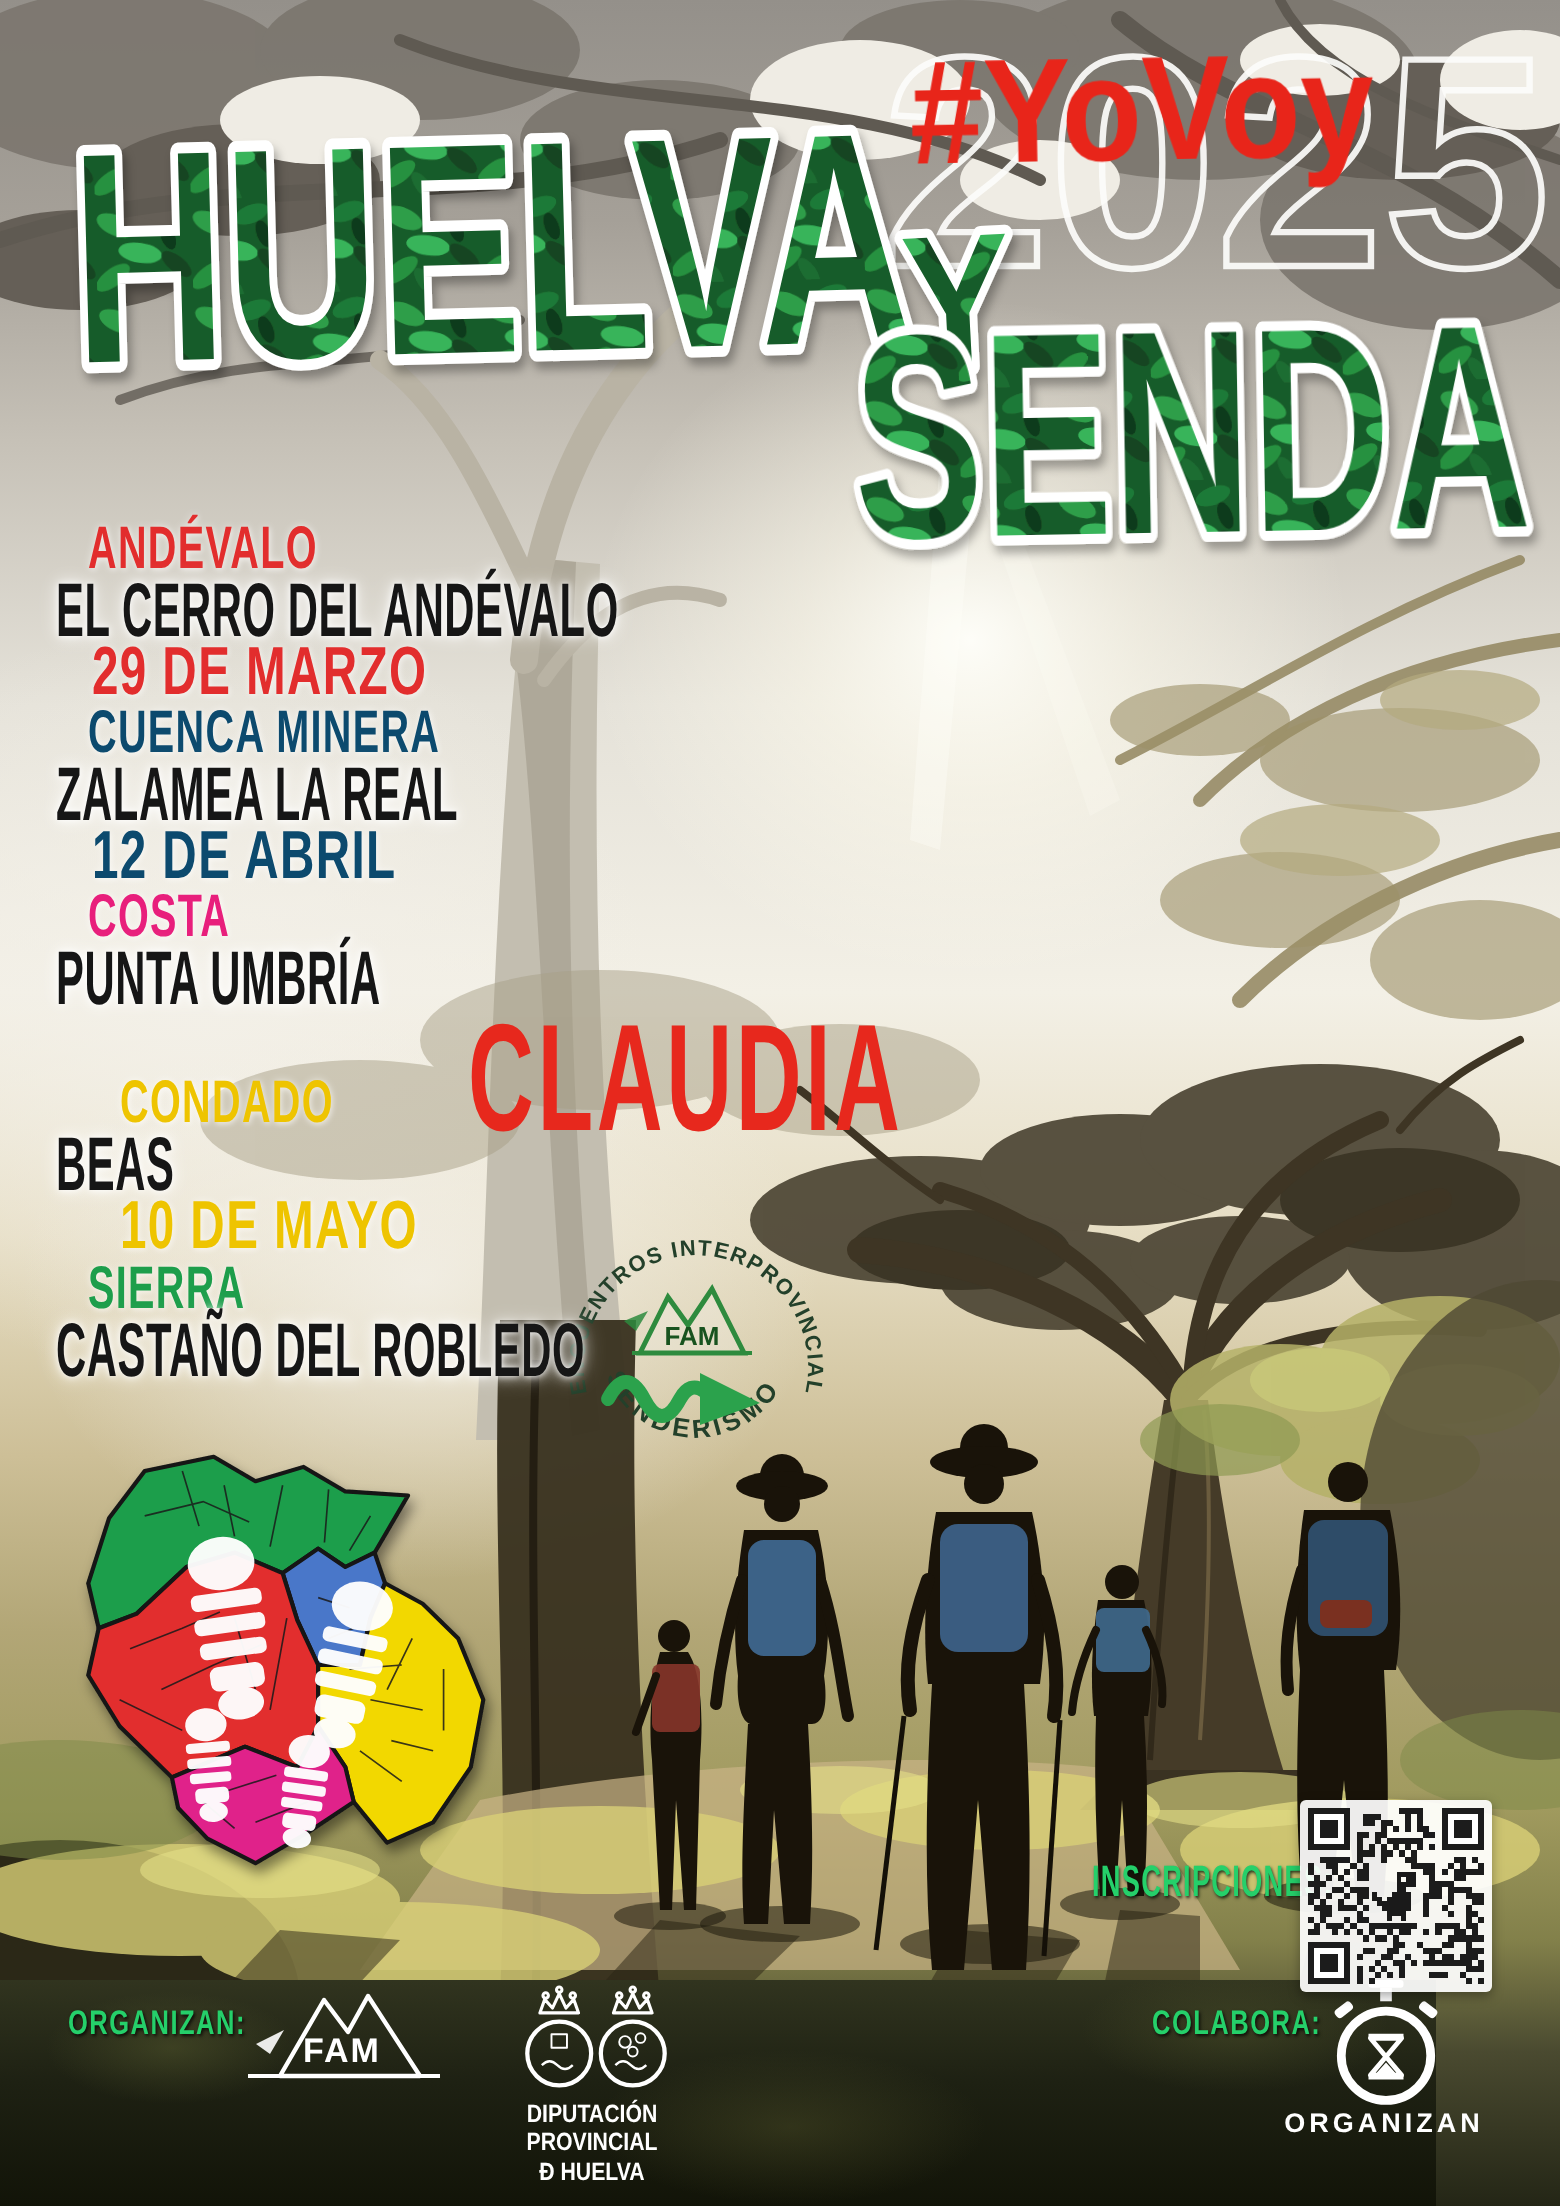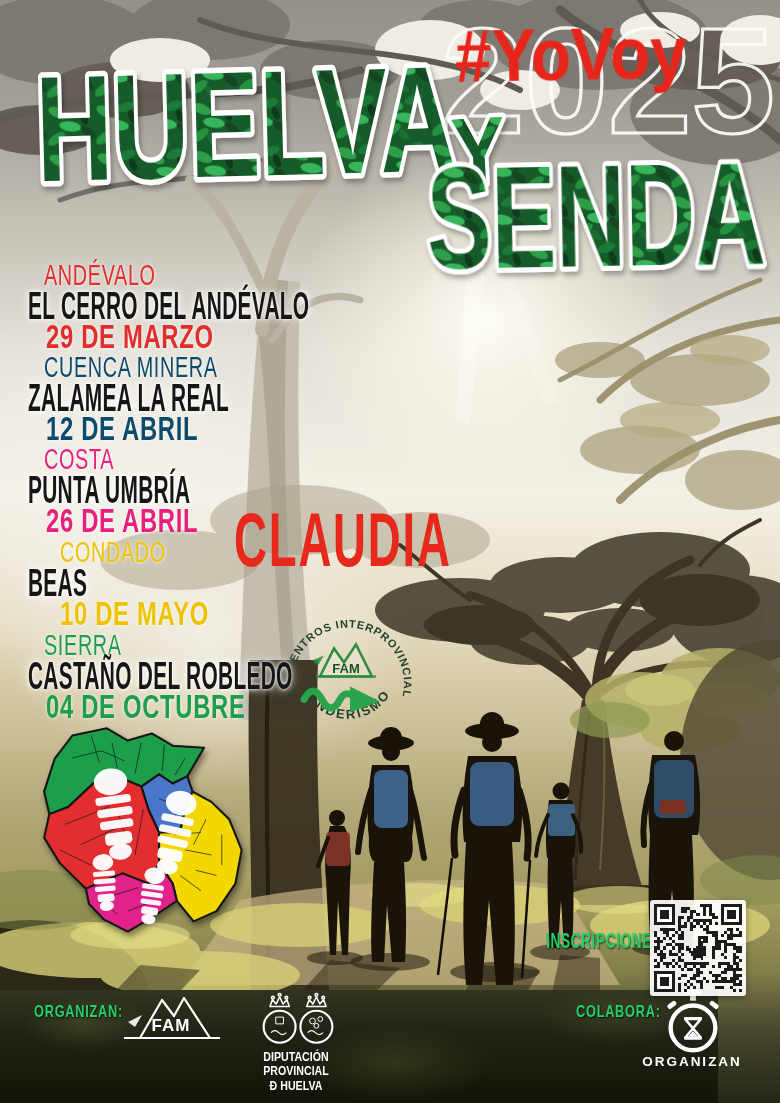--- a/index.html
+++ b/index.html
@@ -11,21 +11,21 @@
   .poster *{box-sizing:border-box;}
   svg.bg{position:absolute;inset:0;z-index:0;}
   
   svg.title-svg{position:absolute;left:0;top:0;z-index:7;}
   
   .events{position:absolute;left:28px;top:0;z-index:6;width:440px;}
   .event{position:absolute;left:0;width:440px;}
   .cond{display:inline-block;transform:scaleX(.66);transform-origin:0 50%;white-space:nowrap;}
   .cond2{display:inline-block;transform:scaleX(.55);transform-origin:0 50%;white-space:nowrap;}
   .cond3{display:inline-block;transform:scaleX(.70);transform-origin:0 50%;white-space:nowrap;}
-  .region{font-size:30px;font-weight:normal;line-height:1;margin-left:16px;letter-spacing:1px;
+  .region{font-size:30px;font-weight:bold;line-height:1;margin-left:16px;letter-spacing:1px;
           text-shadow:0 0 5px rgba(255,255,255,.55),1px 1px 3px rgba(255,255,255,.4);}
   .place{font-size:38px;font-weight:bold;line-height:.95;margin-top:-2px;color:#161616;letter-spacing:.5px;
          text-shadow:0 0 4px rgba(255,255,255,.95),0 0 9px rgba(255,255,255,.8),0 0 16px rgba(255,255,255,.55);}
   .date{font-size:34px;font-weight:bold;line-height:.92;margin-left:18px;margin-top:-3px;letter-spacing:1px;
         text-shadow:0 0 5px rgba(255,255,255,.5),1px 1px 3px rgba(255,255,255,.35);text-decoration:underline;}
   .c-red{color:#e22d2d;} .c-blue{color:#0c4a6e;} .c-pink{color:#e81f7c;}
   .c-yellow{color:#eec400;margin-left:32px;} .c-green{color:#1d9e4b;}
   
   .claudia{position:absolute;left:234px;top:502px;z-index:8;font-size:76px;font-weight:bold;
            color:#e7281d;letter-spacing:3px;line-height:1;
@@ -337,31 +337,29 @@
       <div class="date c-red"><span class="cond3">29 DE MARZO</span></div>
     </div>
     <div class="event" style="top:352px">
       <div class="region c-blue"><span class="cond">CUENCA MINERA</span></div>
       <div class="place"><span class="cond2">ZALAMEA LA REAL</span></div>
       <div class="date c-blue"><span class="cond3">12 DE ABRIL</span></div>
     </div>
     <div class="event" style="top:444px">
       <div class="region c-pink"><span class="cond">COSTA</span></div>
       <div class="place"><span class="cond2">PUNTA UMBRÍA</span></div>
-      <div class="date c-pink"><span class="cond3">26 DE ABRIL</span></div>
     </div>
     <div class="event" style="top:537px">
       <div class="region c-yellow"><span class="cond">CONDADO</span></div>
       <div class="place"><span class="cond2">BEAS</span></div>
       <div class="date c-yellow"><span class="cond3">10 DE MAYO</span></div>
     </div>
     <div class="event" style="top:630px">
       <div class="region c-green"><span class="cond">SIERRA</span></div>
       <div class="place"><span class="cond2">CASTAÑO DEL ROBLEDO</span></div>
-      <div class="date c-green"><span class="cond3">04 DE OCTUBRE</span></div>
     </div>
   </div>
 
   <div class="claudia">CLAUDIA</div>
 
   <svg class="badge" width="140" height="145" viewBox="0 0 140 140" xmlns="http://www.w3.org/2000/svg" xmlns:xlink="http://www.w3.org/1999/xlink">
     <defs>
       <path id="arcT" d="M 18,96 A 56,56 0 1 1 126,96" fill="none"></path>
       <path id="arcB" d="M 26,82 A 48,48 0 0 0 118,82" fill="none"></path>
     </defs>

